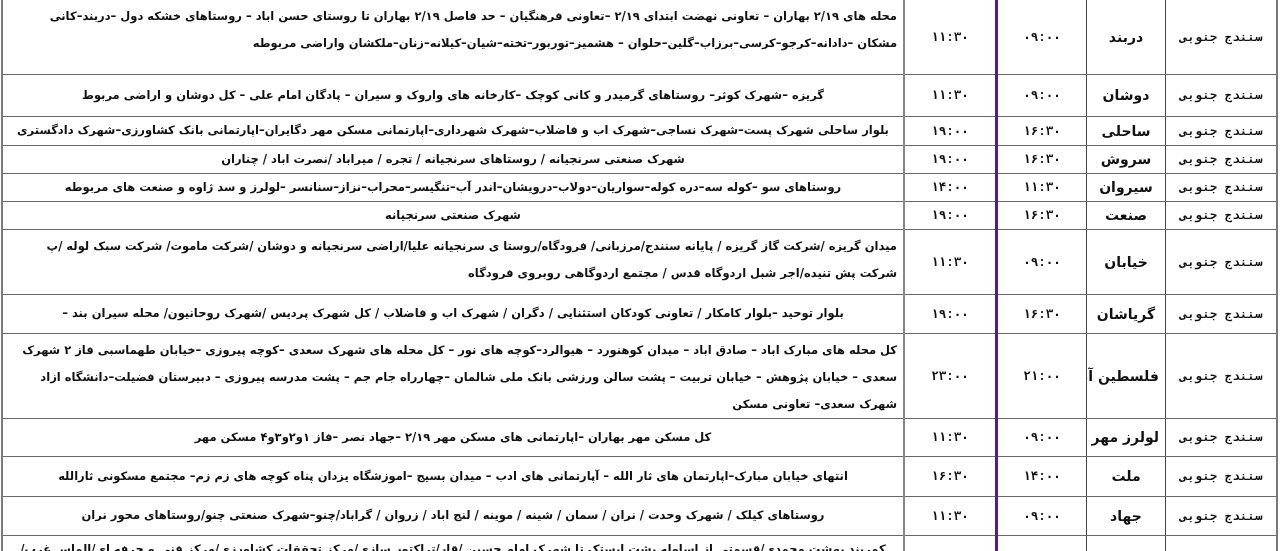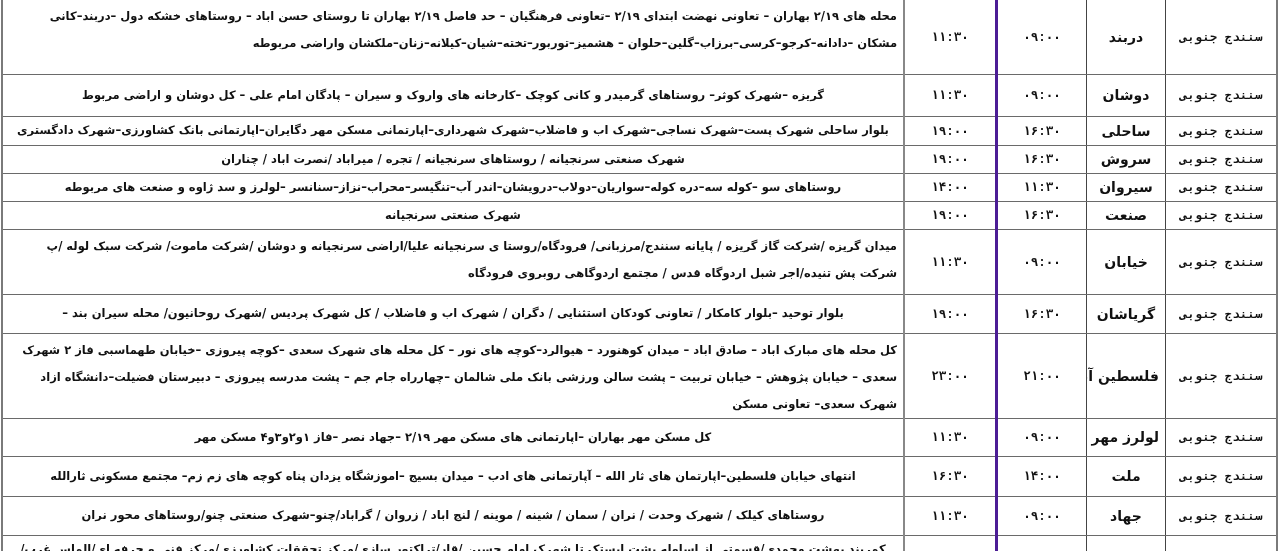--- a/index.html
+++ b/index.html
@@ -110,21 +110,21 @@
         <td class="c-area">لولرز مهر</td>
         <td class="c-start num">۰۹:۰۰</td>
         <td class="c-end num">۱۱:۳۰</td>
         <td class="c-desc">کل مسکن مهر بهاران –اپارتمانی های مسکن مهر ۲/۱۹ –جهاد نصر –فاز ۱و۲و۳و۴ مسکن مهر</td>
       </tr>
       <tr class="r-mellat">
         <td class="c-region">سنندج جنوبی</td>
         <td class="c-area">ملت</td>
         <td class="c-start num">۱۴:۰۰</td>
         <td class="c-end num">۱۶:۳۰</td>
-        <td class="c-desc">انتهای خیابان فلسطین–اپارتمان های ثار الله – آپارتمانی های ادب – میدان بسیج –اموزشگاه یزدان پناه کوچه های زم زم– مجتمع مسکونی ثارالله</td>
+        <td class="c-desc">انتهای خیابان مبارک–اپارتمان های ثار الله – آپارتمانی های ادب – میدان بسیج –اموزشگاه یزدان پناه کوچه های زم زم– مجتمع مسکونی ثارالله</td>
       </tr>
       <tr class="r-naran">
         <td class="c-region">سنندج جنوبی</td>
         <td class="c-area">جهاد</td>
         <td class="c-start num">۰۹:۰۰</td>
         <td class="c-end num">۱۱:۳۰</td>
         <td class="c-desc">روستاهای کیلک / شهرک وحدت / نران / سمان / شینه / موینه / لنج اباد / زروان / گراباد/چنو–شهرک صنعتی چنو/روستاهای محور نران</td>
       </tr>
       <tr class="r-nasaji">
         <td class="c-region">سنندج جنوبی</td>

